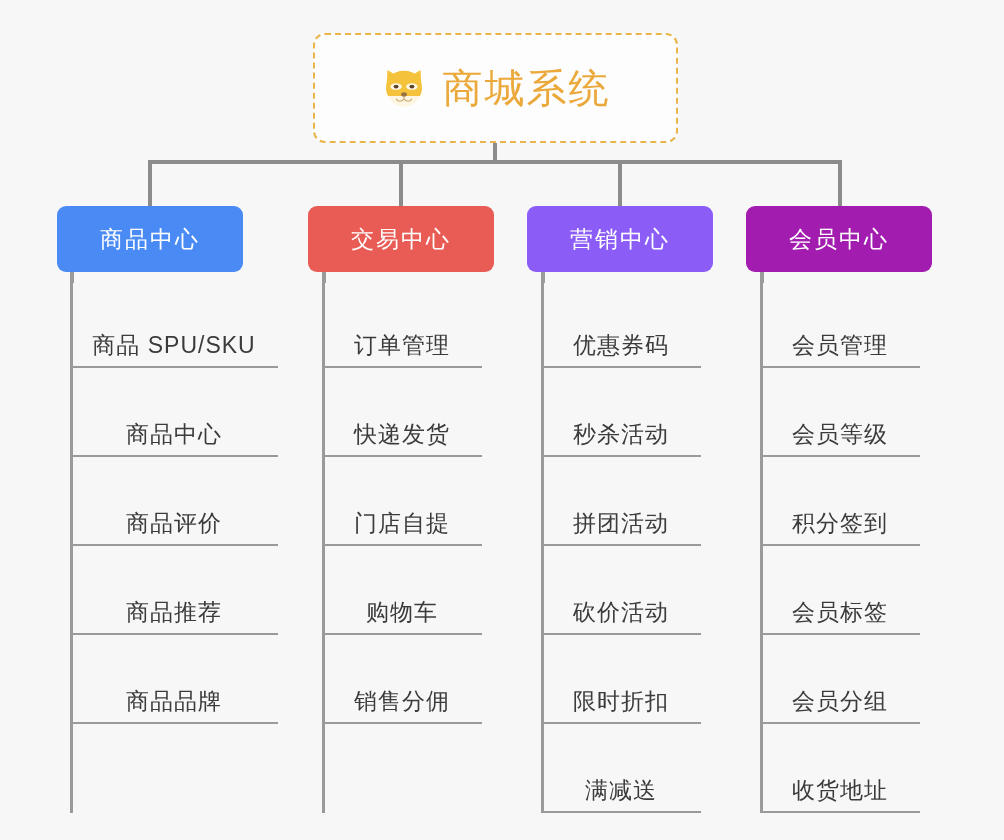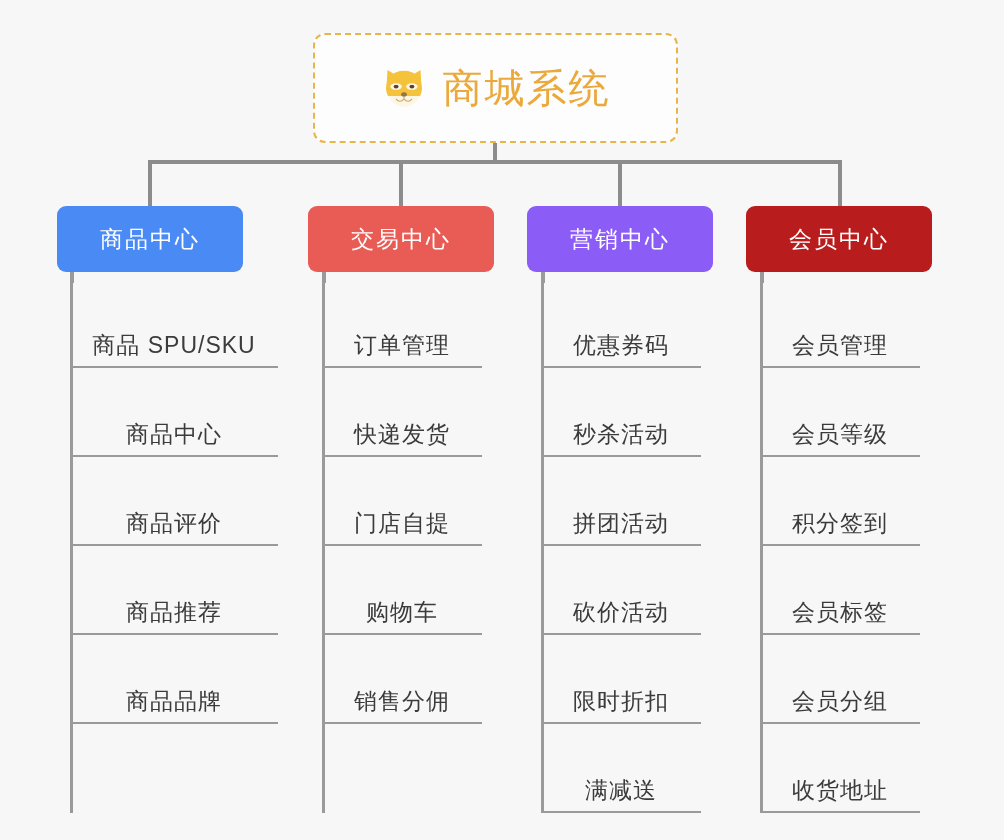--- a/index.html
+++ b/index.html
@@ -148,21 +148,21 @@
 
   <div class="cat-header" style="left:57px; top:206px; width:186px; background:#4a8af4;">
     <span>商品中心</span>
   </div>
   <div class="cat-header" style="left:308px; top:206px; width:186px; background:#e95b55;">
     <span>交易中心</span>
   </div>
   <div class="cat-header" style="left:527px; top:206px; width:186px; background:#8b5cf6;">
     <span>营销中心</span>
   </div>
-  <div class="cat-header" style="left:746px; top:206px; width:186px; background:#b91c1c;">
+  <div class="cat-header" style="left:746px; top:206px; width:186px; background:#a21caf;">
     <span>会员中心</span>
   </div>
 
   <div class="leaf-col" style="left:70px; width:208px;">
     <div class="leaf-spine" style="height:534px;"></div>
     <div class="leaf-item">
         <span class="leaf-label">商品 SPU/SKU</span>
       </div>
     <div class="leaf-item">
         <span class="leaf-label">商品中心</span>

